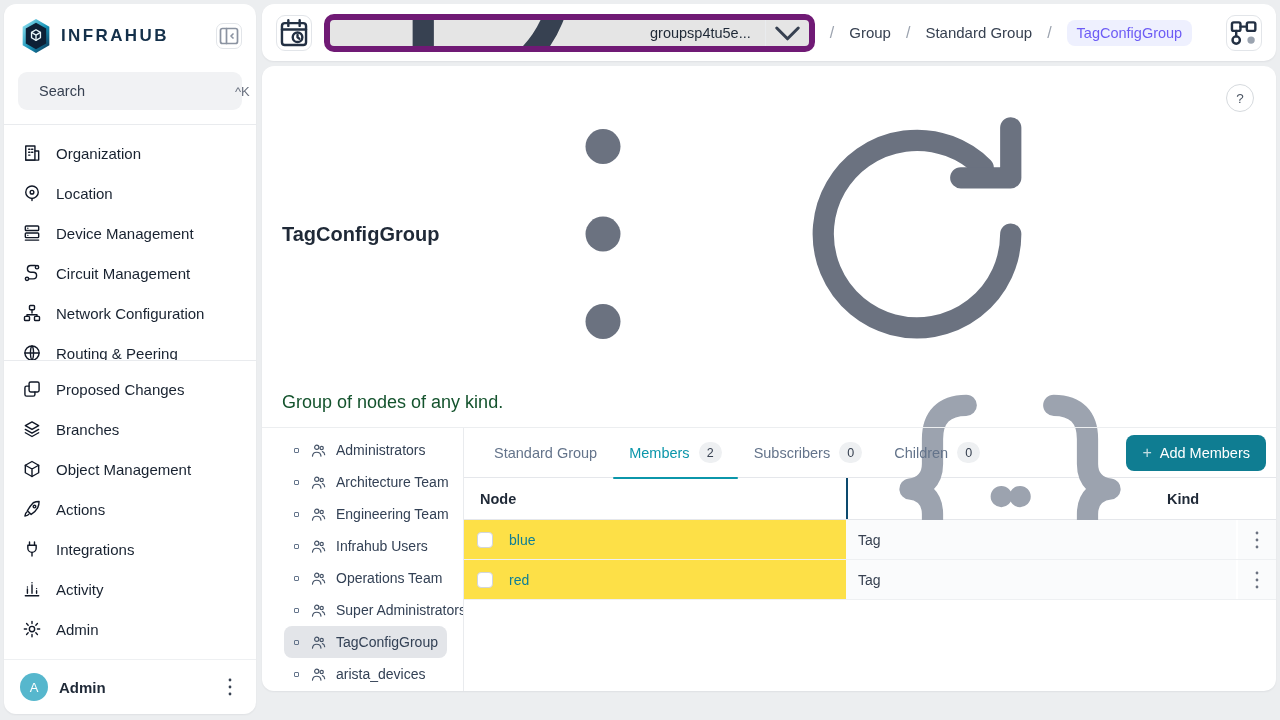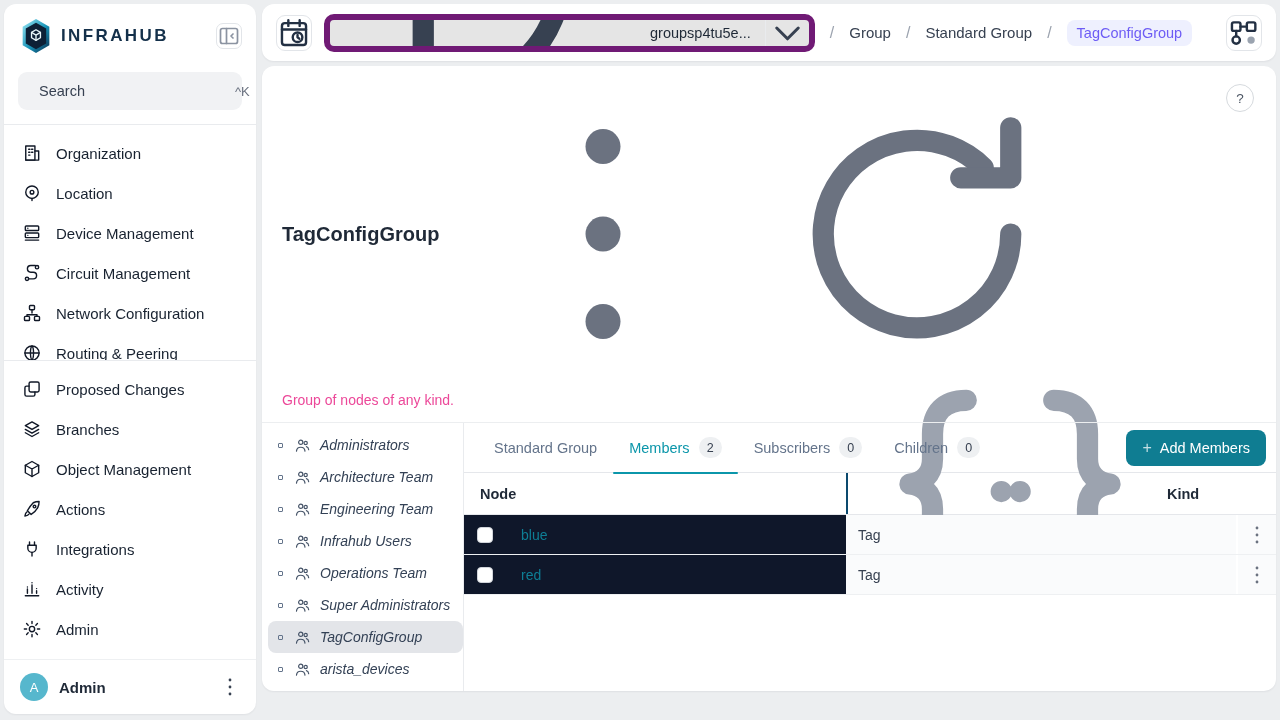--- a/index.html
+++ b/index.html
@@ -65,28 +65,28 @@
 
   
   #main { left:262px; top:66px; width:1014px; height:625px; display:flex; flex-direction:column; overflow:hidden; }
   .main-header { padding:18px 20px 14px; border-bottom:1px solid #eceef0; position:relative; }
   .title-row { display:flex; align-items:center; gap:14px; }
   .page-title { font-size:20px; font-weight:700; color:#1f2937; }
   .title-kebab, .refresh-btn { background:transparent; border:0; color:#6b7280; cursor:pointer;
                                display:flex; align-items:center; }
   .title-kebab svg { width:15px; height:15px; }
   .refresh-btn svg { width:17px; height:17px; }
-  .page-desc { margin-top:8px; font-size:14px; color:#ec4899; }
+  .page-desc { margin-top:8px; font-size:18px; color:#14532d; }
   .help-btn { position:absolute; right:22px; top:18px; width:28px; height:28px; border-radius:50%;
               border:1px solid #d6dade; background:#fff; color:#4b5563; font-size:13.5px; cursor:pointer; }
 
   .main-body { flex:1; display:flex; min-height:0; }
 
   
-  #group-panel { width:202px; flex:0 0 auto; border-right:1px solid #e9ebee; padding:6px 0 8px; overflow:hidden;font-style:italic; }
+  #group-panel { width:202px; flex:0 0 auto; border-right:1px solid #e9ebee; padding:6px 16px 8px; overflow:hidden; }
   .group-item { height:32px; display:flex; align-items:center; gap:9px; padding:0 8px; margin:0 0 0 6px;
                 border-radius:8px; cursor:pointer; }
   .group-item.selected { background:#e3e5e9; }
   .tree-dot { width:5px; height:5px; border:1.4px solid #64748b; border-radius:1px; flex:0 0 auto; margin:0 2px; }
   .group-icon { width:17px; height:17px; color:#475569; flex:0 0 auto; display:flex; }
   .group-icon svg { width:17px; height:17px; }
   .group-label { font-size:14px; color:#334155; white-space:nowrap; }
 
   
   #content { flex:1; display:flex; flex-direction:column; min-width:0; }
@@ -108,21 +108,21 @@
   .t-row { display:flex; }
   .t-head { height:42px; border-bottom:1px solid #e5e7eb; }
   .th { display:flex; align-items:center; font-size:14.5px; font-weight:600; color:#1f2937; }
   .th-node { width:382px; padding-left:16px; }
   .th-kind { width:390px; border-left:2px solid #0c4a6e; padding-left:12px; gap:7px; }
   .th-actions { flex:1; }
   .braces-icon { color:#9ca3af; display:flex; }
   .braces-icon svg { width:16px; height:16px; }
   .t-body .t-row { height:40px; border-bottom:1px solid #eef0f2; background:#fafbfc; }
   .cell { display:flex; align-items:center; font-size:14px; }
-  .cell-node { width:382px; background:#0f172a; padding-left:13px; gap:28px; }
+  .cell-node { width:382px; background:#fde047; padding-left:13px; gap:16px; }
   .checkbox { width:16px; height:16px; border:1.5px solid #d1d5db; border-radius:4px; background:#fff; cursor:pointer; }
   .node-link { color:var(--link,#0e7e95); font-weight:500; cursor:pointer; text-decoration:none; }
   .cell-kind { width:390px; padding-left:12px; color:#374151; }
   .cell-actions { flex:1; border-left:2px solid #fff; display:flex; align-items:center; justify-content:center; }
   .row-kebab { color:#6b7280; }
 </style>
 </head>
 <body>
 
 <aside id="sidebar" class="card">

